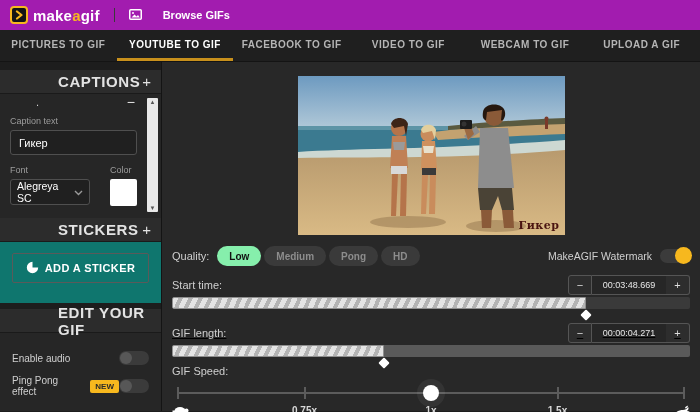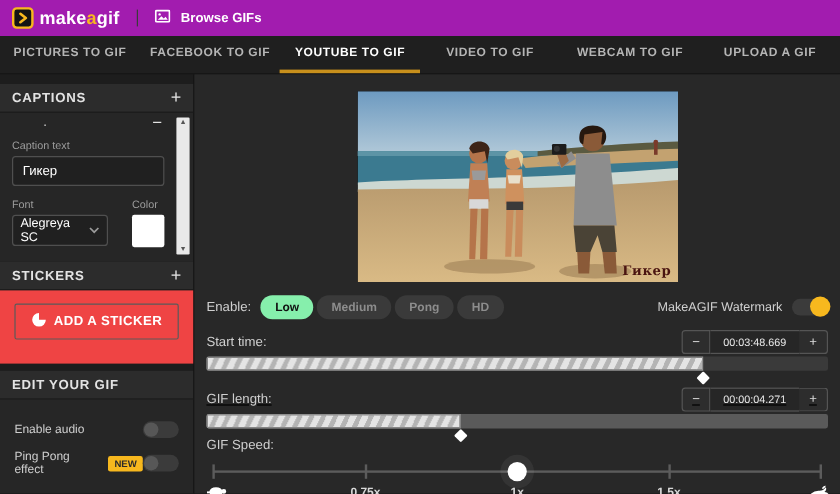--- a/index.html
+++ b/index.html
@@ -8,37 +8,37 @@
 
   
   .header { height:30px; background:#a21caf; display:flex; align-items:center; padding:0 10px; }
   .logo { display:flex; align-items:center; gap:5px; cursor:pointer; }
   .logo-box { width:18px; height:18px; border:2px solid #f7b81e; border-radius:4px;
     background:#141414; display:flex; align-items:center; justify-content:center; }
   .logo-box svg { display:block; }
   .logo-text { font-size:15px; font-weight:bold; color:#fff; letter-spacing:0.2px; }
   .logo-text .mid { color:#f7b81e; }
   .hdr-divider { width:1px; height:14px; background:#3a3a3a; margin:0 14px; }
-  .browse { display:flex; align-items:center; gap:9px; color:#fff; font-size:11px; font-weight:bold; cursor:pointer; }
+  .browse { display:flex; align-items:center; gap:21px; color:#fff; font-size:11px; font-weight:bold; cursor:pointer; }
 
   
   .tabbar { height:32px; background:#1f1f1f; display:flex; border-bottom:1px solid #141414; }
   .tab { flex:1; display:flex; align-items:center; justify-content:center; font-size:10px;
     font-weight:bold; letter-spacing:0.5px; color:#b5b5b5; cursor:pointer; border-bottom:3px solid transparent; }
   .tab.active { color:#fff; border-bottom-color:#c8901c; }
 
   
   .content { display:flex; height:349px; }
 
   
   .sidebar { width:162px; background:#1d1d1d; border-right:1px solid #141414;
     padding-top:8px; display:flex; flex-direction:column; }
   .panel-header { background:#2c2c2c; border-bottom:1px solid #1a1a1a; height:24px;
     display:flex; align-items:center; justify-content:space-between; padding:0 10px; }
-  .panel-title { font-size:11px; font-weight:bold; color:#e3e3e3; letter-spacing:0.6px; }
+  .panel-title { font-size:15px; font-weight:bold; color:#e3e3e3; letter-spacing:0.6px;margin-left:48px; }
   .panel-plus { color:#e3e3e3; font-size:15px; font-weight:300; cursor:pointer; line-height:1; }
   .captions-body { background:#262626; position:relative; padding-bottom:4px; }
   .caption-item-row { height:16px; display:flex; align-items:center; justify-content:space-between;
     padding:0 12px 0 36px; }
   .caption-dot { color:#cfcfcf; font-size:11px; }
   .caption-minus { color:#e3e3e3; font-size:14px; cursor:pointer; line-height:1; margin-right:14px; }
   .caption-fields { padding:6px 24px 8px 10px; }
   .field-label { font-size:9px; color:#9c9c9c; margin-bottom:4px; }
   .caption-input { width:100%; height:25px; background:#202020; border:1px solid #4f4f4f;
     border-radius:3px; color:#fff; font-size:11px; padding:0 8px; outline:none;
@@ -46,21 +46,21 @@
   .font-color-row { display:flex; margin-top:10px; gap:20px; }
   .font-col { flex:1; }
   .font-select { height:26px; background:#202020; border:1px solid #4f4f4f; border-radius:3px;
     color:#fff; font-size:10.5px; padding:0 6px; display:flex; align-items:center;
     justify-content:space-between; cursor:pointer; }
   .color-swatch { width:27px; height:27px; background:#fff; border-radius:2px; cursor:pointer; }
   .scrollbar { position:absolute; right:3px; top:4px; bottom:6px; width:11px; background:#e9e9e9;
     border-radius:1px; display:flex; flex-direction:column; justify-content:space-between;
     align-items:center; padding:1px 0; }
   .scroll-arrow { font-size:6px; color:#555; line-height:1; }
-  .stickers-body { background:#ef4444; flex:1; }
+  .stickers-body { background:#0f766e; flex:1; }
   .add-sticker-btn { margin:11px 12px; height:30px; border:1px solid #5a5a5a; border-radius:2px;
     background:transparent; color:#fff; font-size:11px; font-weight:bold; letter-spacing:0.4px;
     width:calc(100% - 24px); display:flex; align-items:center; justify-content:center; gap:6px; cursor:pointer; }
   .edit-panel { margin-top:6px; }
   .edit-body { background:#262626; padding:8px 12px 14px 12px; }
   .toggle-row { display:flex; align-items:center; margin-top:10px; }
   .toggle-label { font-size:10px; color:#cfcfcf; }
   .new-badge { background:#f7b81e; color:#2a2a2a; font-size:8px; font-weight:bold;
     padding:2px 5px; border-radius:2px; margin-left:6px; }
   .toggle { margin-left:auto; width:30px; height:14px; border-radius:7px; background:#3b3b3b;
@@ -134,22 +134,22 @@
           <circle cx="4" cy="4" r="1" fill="#fff"></circle>
           <path d="M2.5 8.5 L5.5 5.5 L7.5 7.5 L9 6 L10.8 8.5 Z" fill="#fff"></path>
         </svg>
     </span>
     <span>Browse GIFs</span>
   </div>
 </div>
 
 <div class="tabbar">
   <div class="tab">PICTURES TO GIF</div>
+  <div class="tab active">YOUTUBE TO GIF</div>
   <div class="tab">FACEBOOK TO GIF</div>
-  <div class="tab active">YOUTUBE TO GIF</div>
   <div class="tab">VIDEO TO GIF</div>
   <div class="tab">WEBCAM TO GIF</div>
   <div class="tab">UPLOAD A GIF</div>
 </div>
 
 <div class="content">
 
   <div class="sidebar">
 
     <div class="panel-header">
@@ -280,21 +280,21 @@
           <path d="M204 134 L215 134 L216 152 L206 152 Z" fill="#8a5a38"></path>
 
           <rect x="247" y="44" width="3" height="9" fill="#7a3a2a"></rect>
           <circle cx="248.5" cy="42.5" r="2" fill="#7a3a2a"></circle>
         </svg>
         <span class="video-watermark">Гикер</span>
       </div>
     </div>
 
     <div class="quality-row">
-      <span class="quality-label">Enable:</span>
+      <span class="quality-label">Quality:</span>
       <span class="pill selected">Low</span>
       <span class="pill">Medium</span>
       <span class="pill">Pong</span>
       <span class="pill">HD</span>
       <span class="watermark-box">
         <span class="watermark-label">MakeAGIF Watermark</span>
         <span class="toggle on">
             <span class="knob"></span>
           </span>
       </span>

